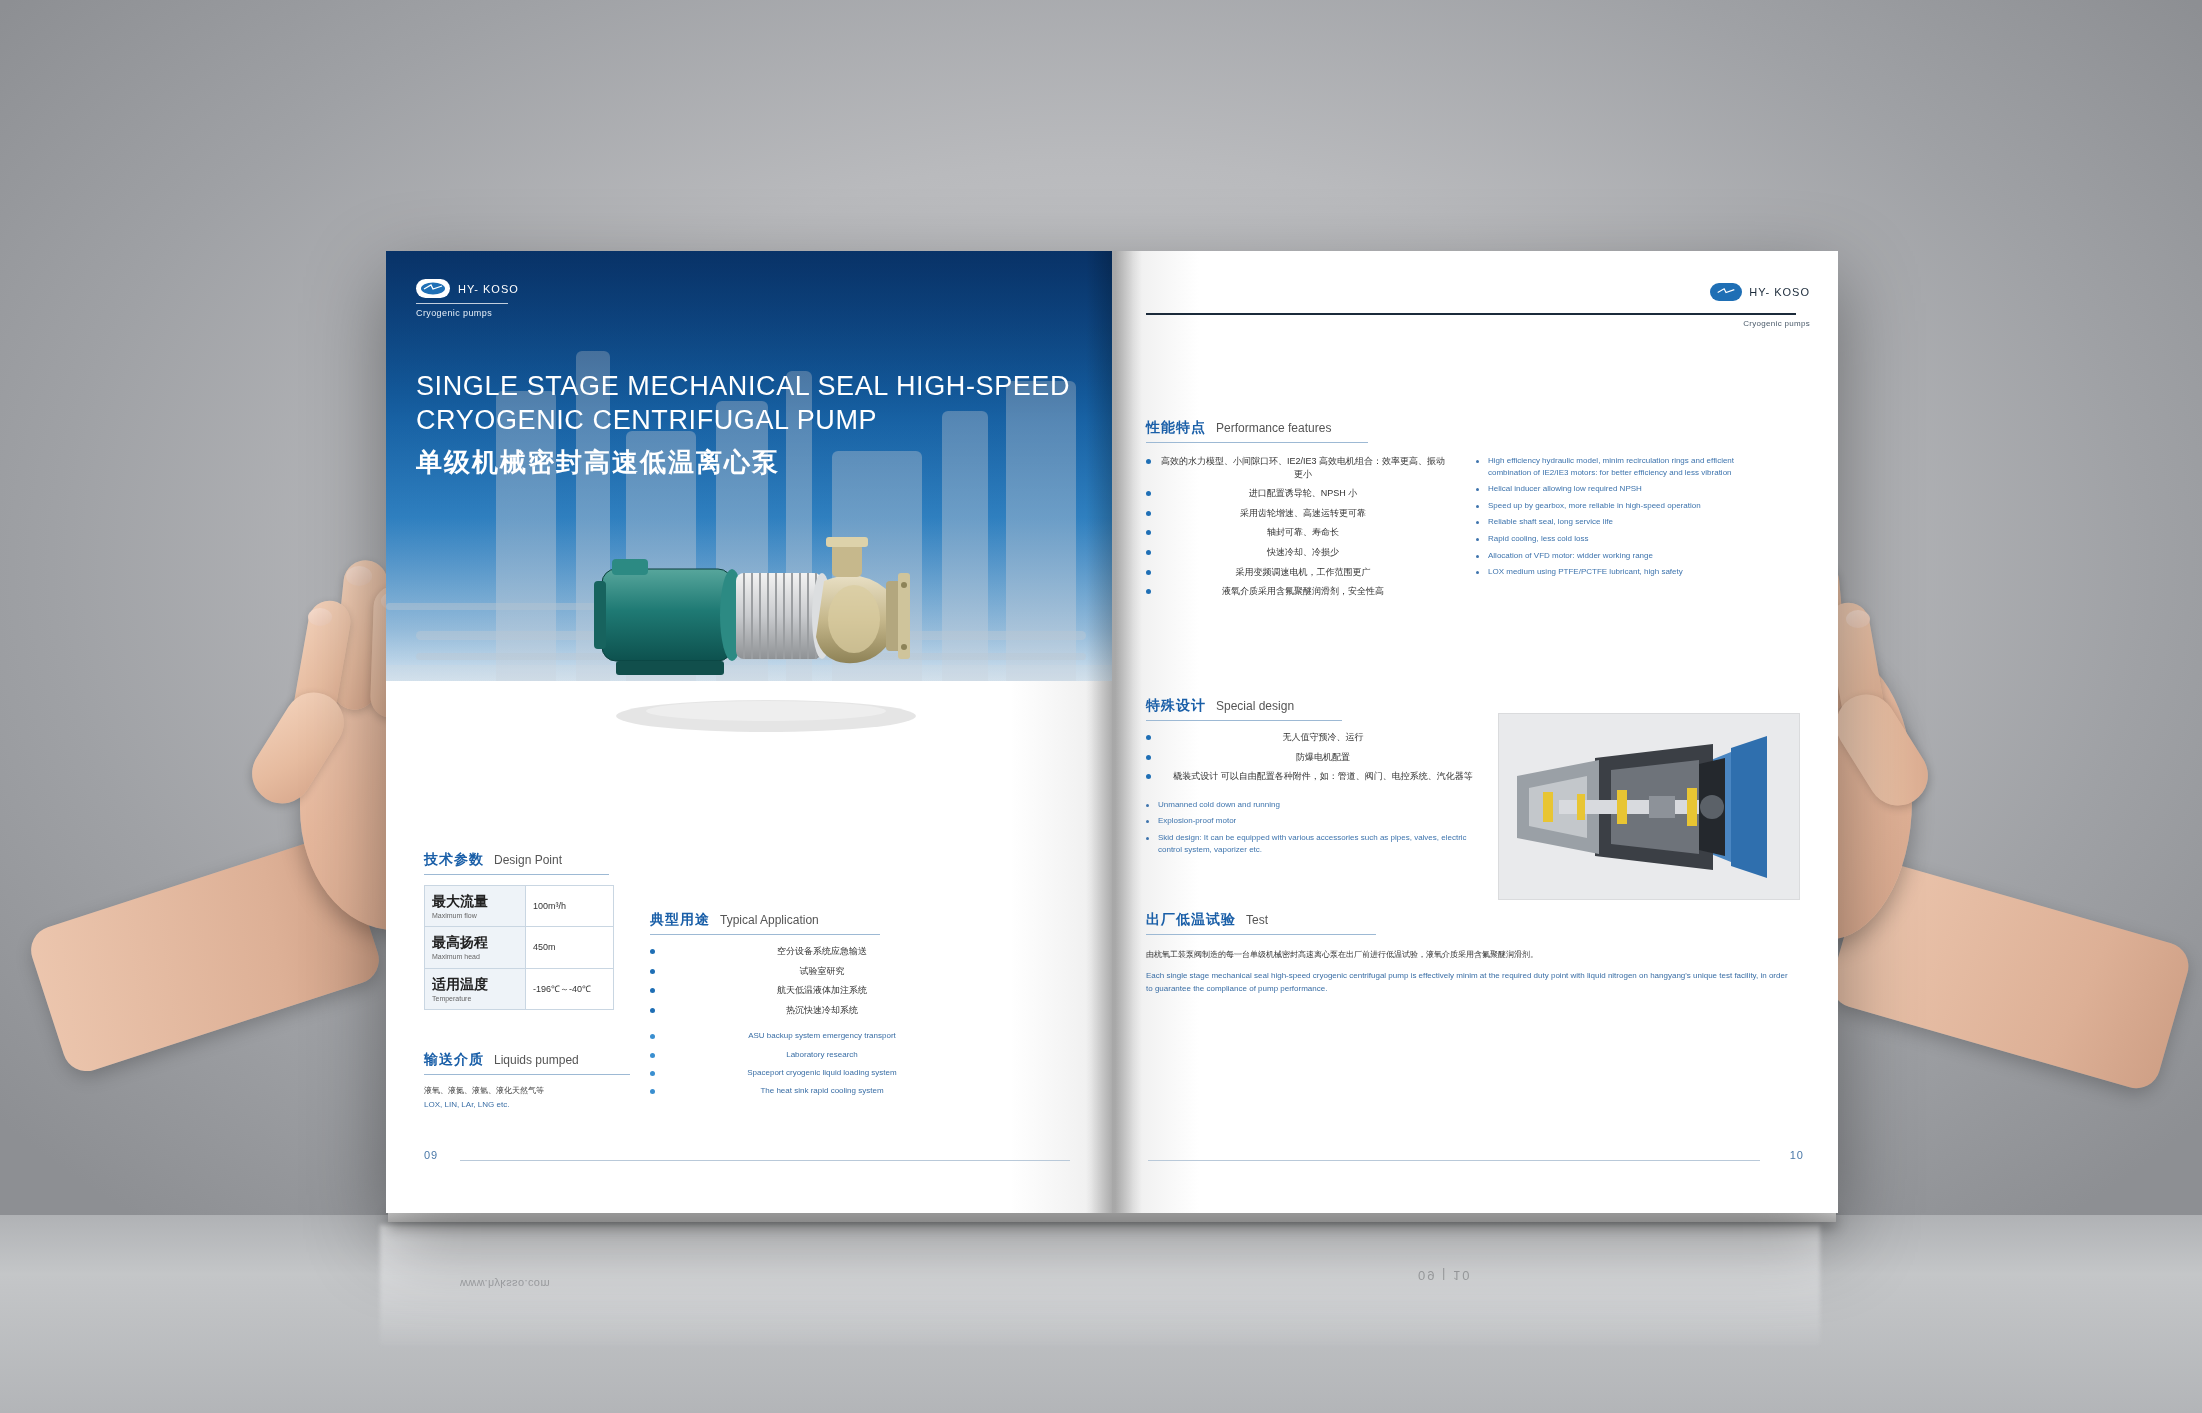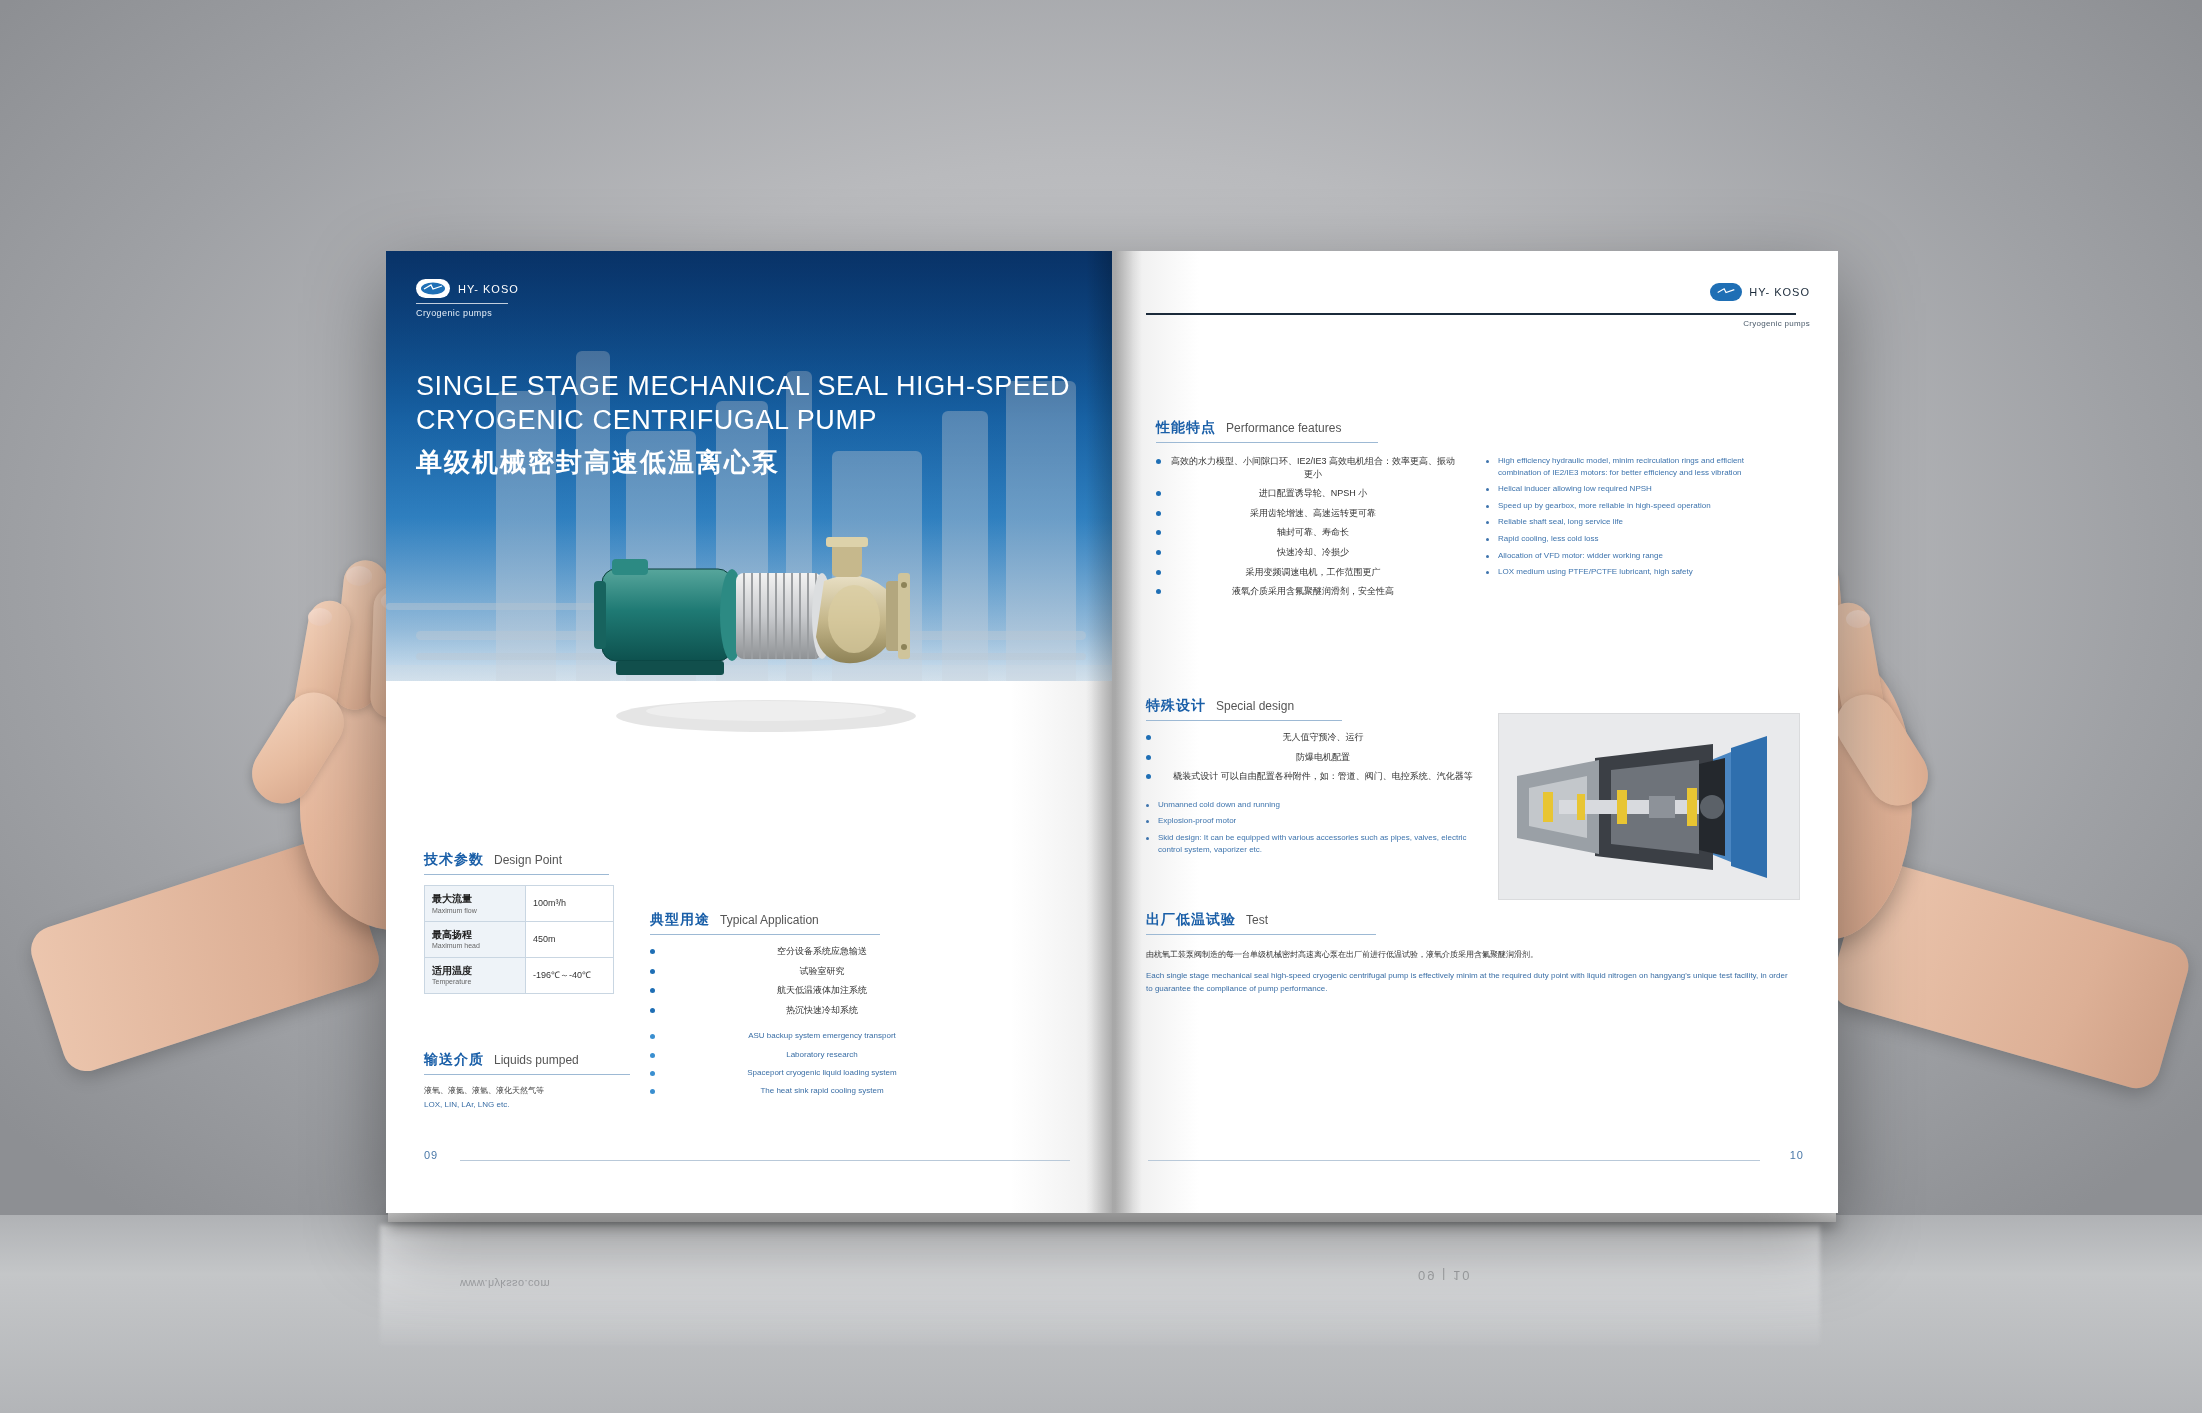--- a/index.html
+++ b/index.html
@@ -119,21 +119,21 @@
   .sec-head{display:flex;align-items:baseline;gap:10px;}
   .sec-cn{color:#1a5fa8;font-size:14px;font-weight:700;letter-spacing:1px;}
   .sec-en{color:#555;font-size:12px;}
   .sec-line{height:1px;background:#9db9d4;margin-top:5px;}
 
   table.spec{border-collapse:collapse;width:190px;margin-top:10px;}
   table.spec td{
     border:1px solid #c9d6e2;padding:6px 7px;font-size:8px;color:#333;vertical-align:middle;
   }
   table.spec td.k{background:#eef3f8;width:86px;line-height:1.35;}
-  table.spec td.k b{display:block;font-size:10px;color:#222;font-weight:700;}
+  table.spec td.k b{display:block;font-size:14px;color:#222;font-weight:700;}
   table.spec td.k i{display:block;font-style:normal;font-size:7px;color:#666;}
   table.spec td.v{background:#fff;font-size:9px;color:#333;}
 
   ul.bul{list-style:none;margin:10px 0 0;padding:0;}
   ul.bul li{
     position:relative;padding-left:14px;margin-bottom:7px;font-size:9px;color:#333;line-height:1.4;text-align:center;
   }
   ul.bul li:before{
     content:"";position:absolute;left:0;top:4px;width:5px;height:5px;border-radius:50%;
     background:#1f6fb5;
@@ -373,21 +373,21 @@
       <span class="badge">
         <svg width="24" height="12" viewBox="0 0 26 13">
             <ellipse cx="13" cy="6.5" rx="12" ry="6" fill="#1f6fb5"></ellipse>
             <path d="M4 7 L11 3 L13 7 L22 4" stroke="#fff" stroke-width="1.3" fill="none"></path>
           </svg>
       </span>
       <span class="txt">HY- KOSO</span>
     </div>
     <div class="r-sub">Cryogenic pumps</div>
 
-    <div class="sec" style="left:44px;top:168px;width:650px;">
+    <div class="sec" style="left:34px;top:168px;width:650px;">
       <div class="sec-head">
         <span class="sec-cn">性能特点</span>
         <span class="sec-en">Performance features</span>
       </div>
       <div class="sec-line" style="width:222px;"></div>
 
       <div style="display:flex;gap:30px;margin-top:12px;">
         <ul class="bul" style="width:300px;margin-top:0;">
           <li>高效的水力模型、小间隙口环、IE2/IE3 高效电机组合：效率更高、振动更小</li>
           <li>进口配置诱导轮、NPSH 小</li>

